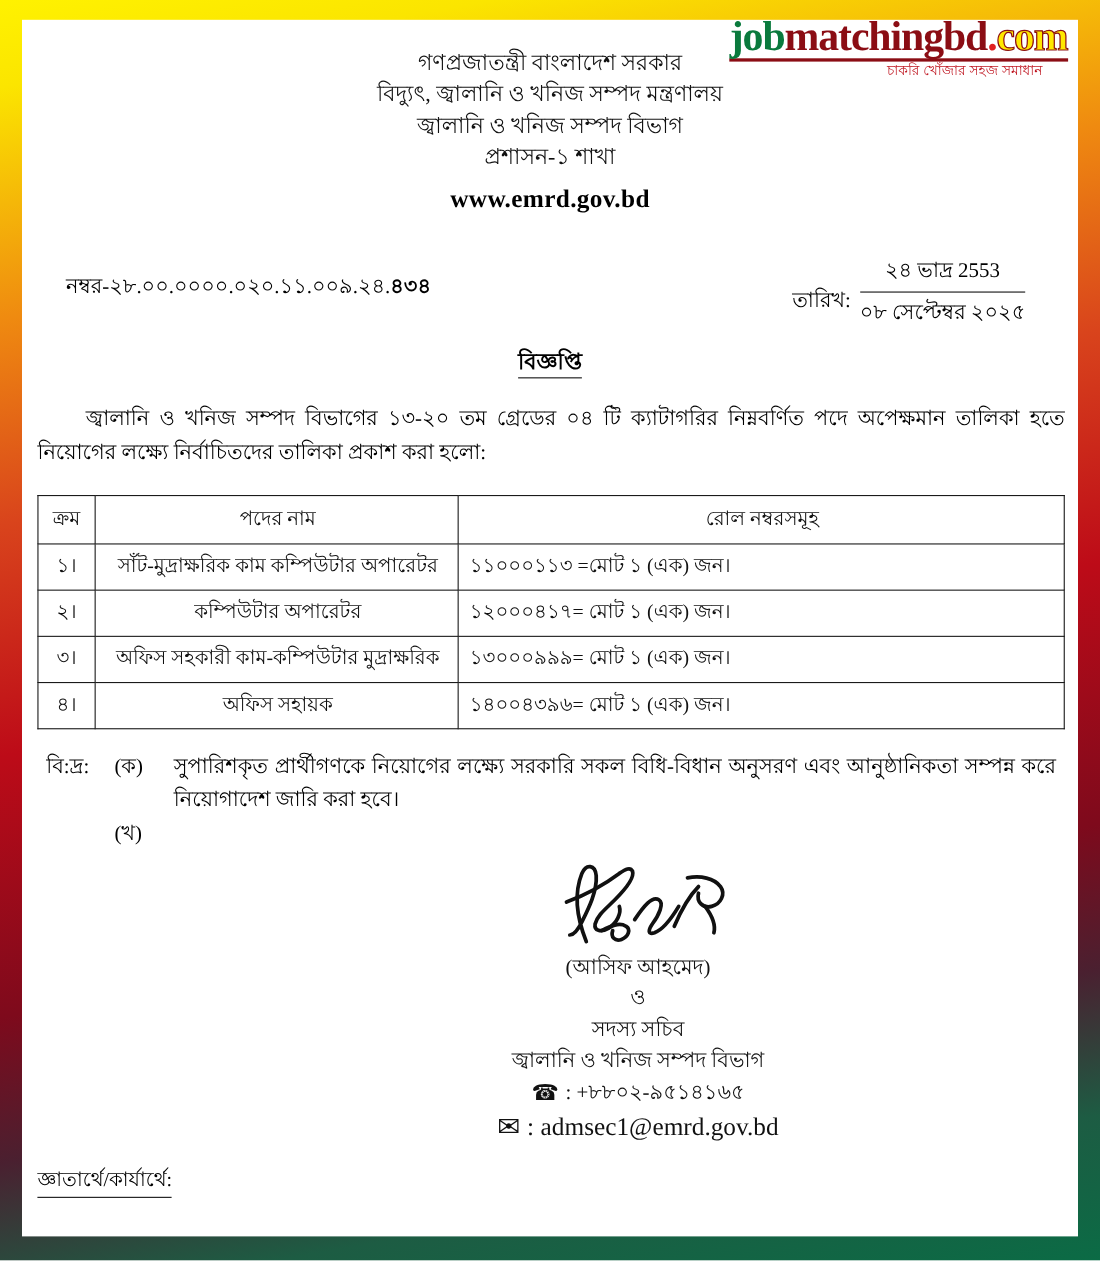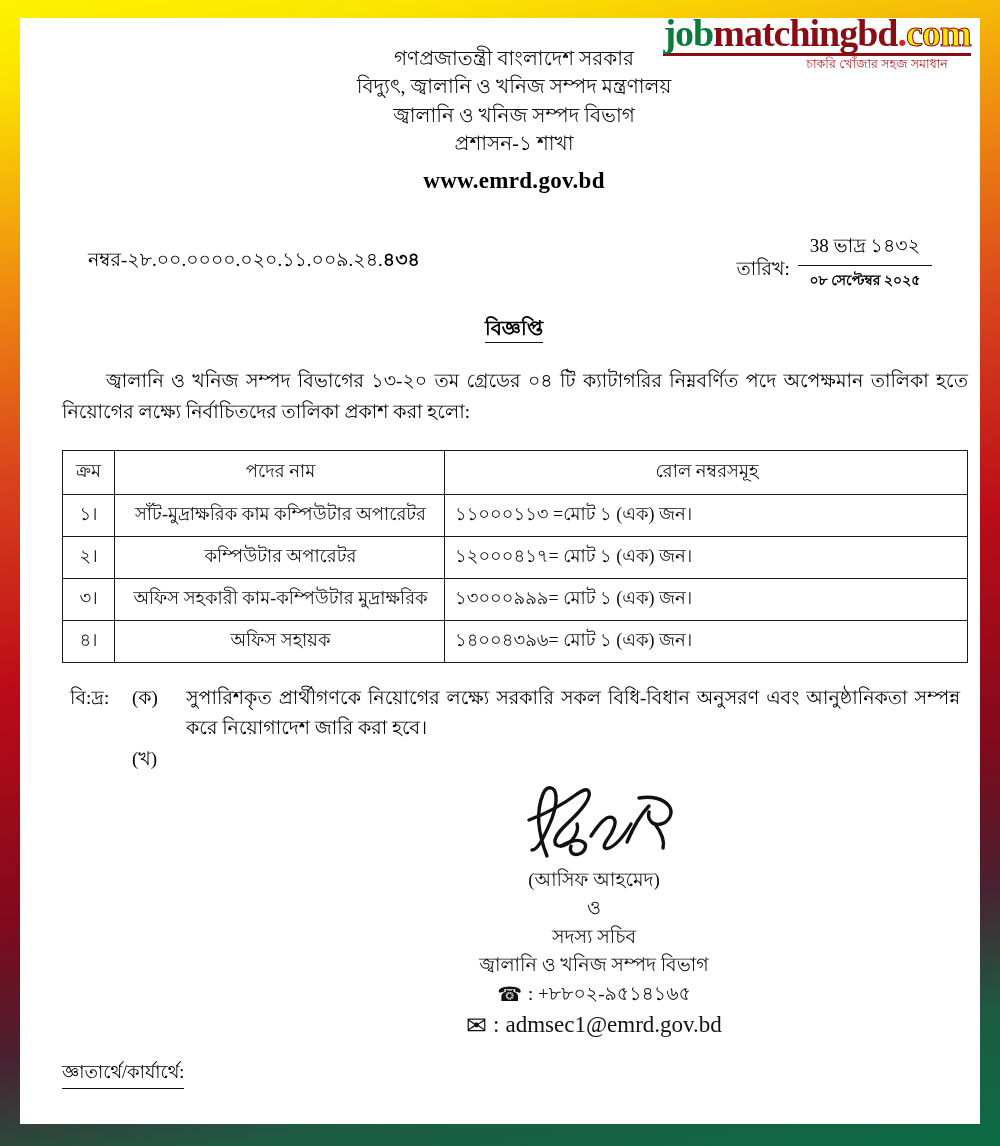--- a/index.html
+++ b/index.html
@@ -33,21 +33,20 @@
         #0b6b45 100%);
     padding: 18px 20px 22px 20px;
   }
 
   #paper {
     position: relative;
     width: 100%;
     height: 100%;
     background: #ffffff;
     overflow: hidden;
-    padding-left: 28px;
   }
 
   
   #logo {
     position: absolute;
     top: -4px;
     right: -2px;
     width: 330px;
     text-align: center;
     line-height: 1;
@@ -123,24 +122,23 @@
   }
   #date-label { font-size: 19px; padding-top: 16px; }
   #date-stack { text-align: center; }
   #date-bn {
     font-size: 19px;
     padding: 0 12px 2px 12px;
     border-bottom: 1.6px solid #111;
     white-space: nowrap;
   }
   #date-en {
-    font-size: 14px;
+    font-size: 19px;
     padding-top: 3px;
     white-space: nowrap;
-    font-weight: bold;
   }
 
   
   #notice-title {
     text-align: center;
     margin-top: 24px;
     font-size: 20px;
     font-weight: bold;
   }
   #notice-title span {
@@ -246,21 +244,21 @@
       <div class="lh-line">জ্বালানি ও খনিজ সম্পদ বিভাগ</div>
       <div class="lh-line">প্রশাসন-১ শাখা</div>
       <div id="lh-website">www.emrd.gov.bd</div>
     </div>
 
     <div id="refrow">
       <div id="memo-no"><span>নম্বর-২৮.০০.০০০০.০২০.১১.০০৯.২৪.</span><b>৪৩৪</b></div>
       <div id="date-block">
         <div id="date-label">তারিখ:</div>
         <div id="date-stack">
-          <div id="date-bn">38 ভাদ্র ১৪৩২</div>
+          <div id="date-bn">২৪ ভাদ্র 2553</div>
           <div id="date-en">০৮ সেপ্টেম্বর ২০২৫</div>
         </div>
       </div>
     </div>
 
     <div id="notice-title"><span>বিজ্ঞপ্তি</span></div>
 
     <p id="intro">জ্বালানি ও খনিজ সম্পদ বিভাগের ১৩-২০ তম গ্রেডের ০৪ টি ক্যাটাগরির নিম্নবর্ণিত পদে অপেক্ষমান তালিকা হতে নিয়োগের লক্ষ্যে নির্বাচিতদের তালিকা প্রকাশ করা হলো:</p>
 
     <table id="roll-table">

